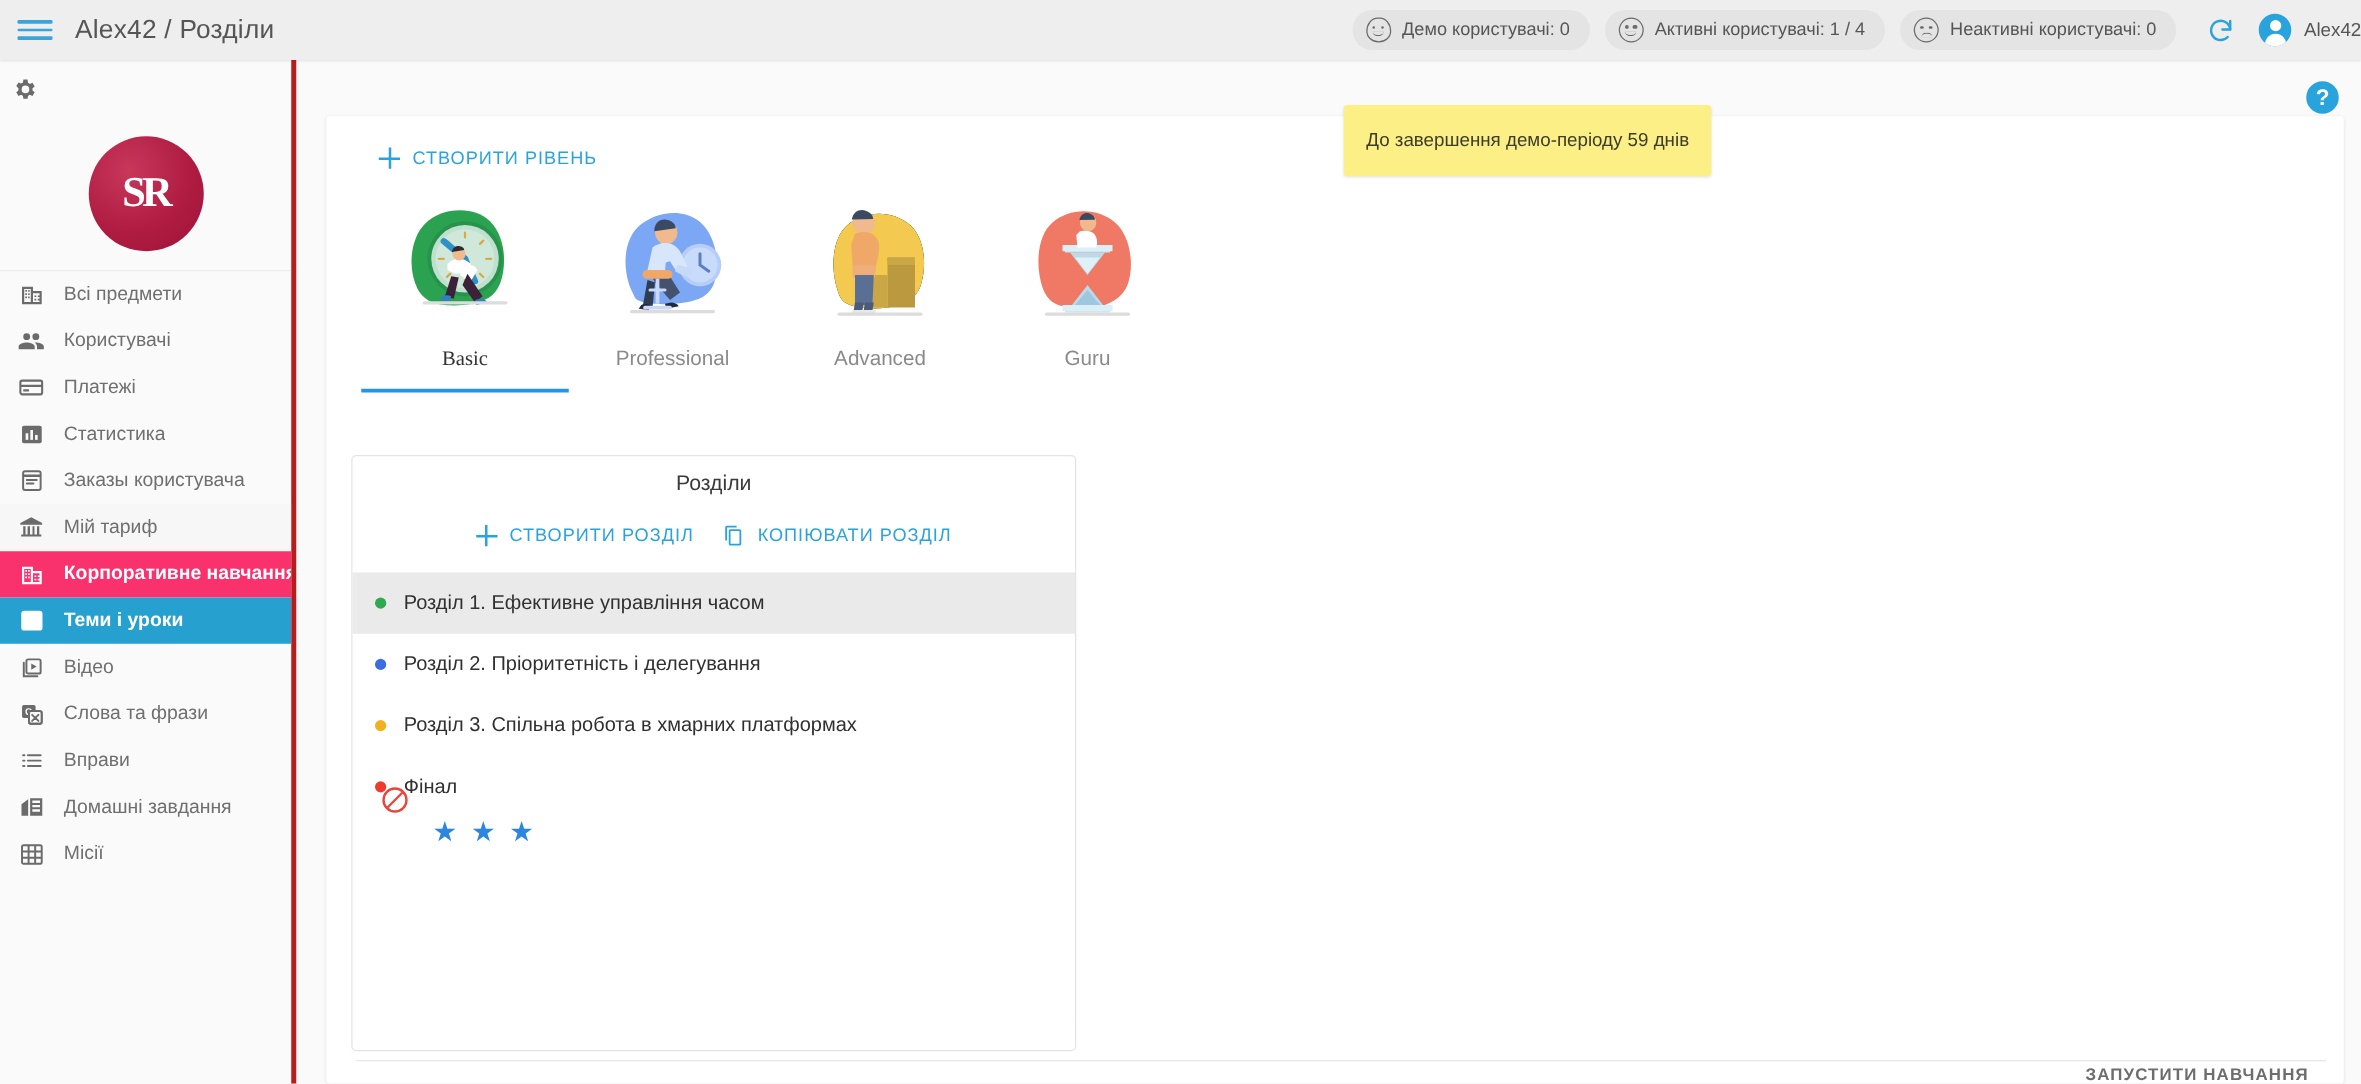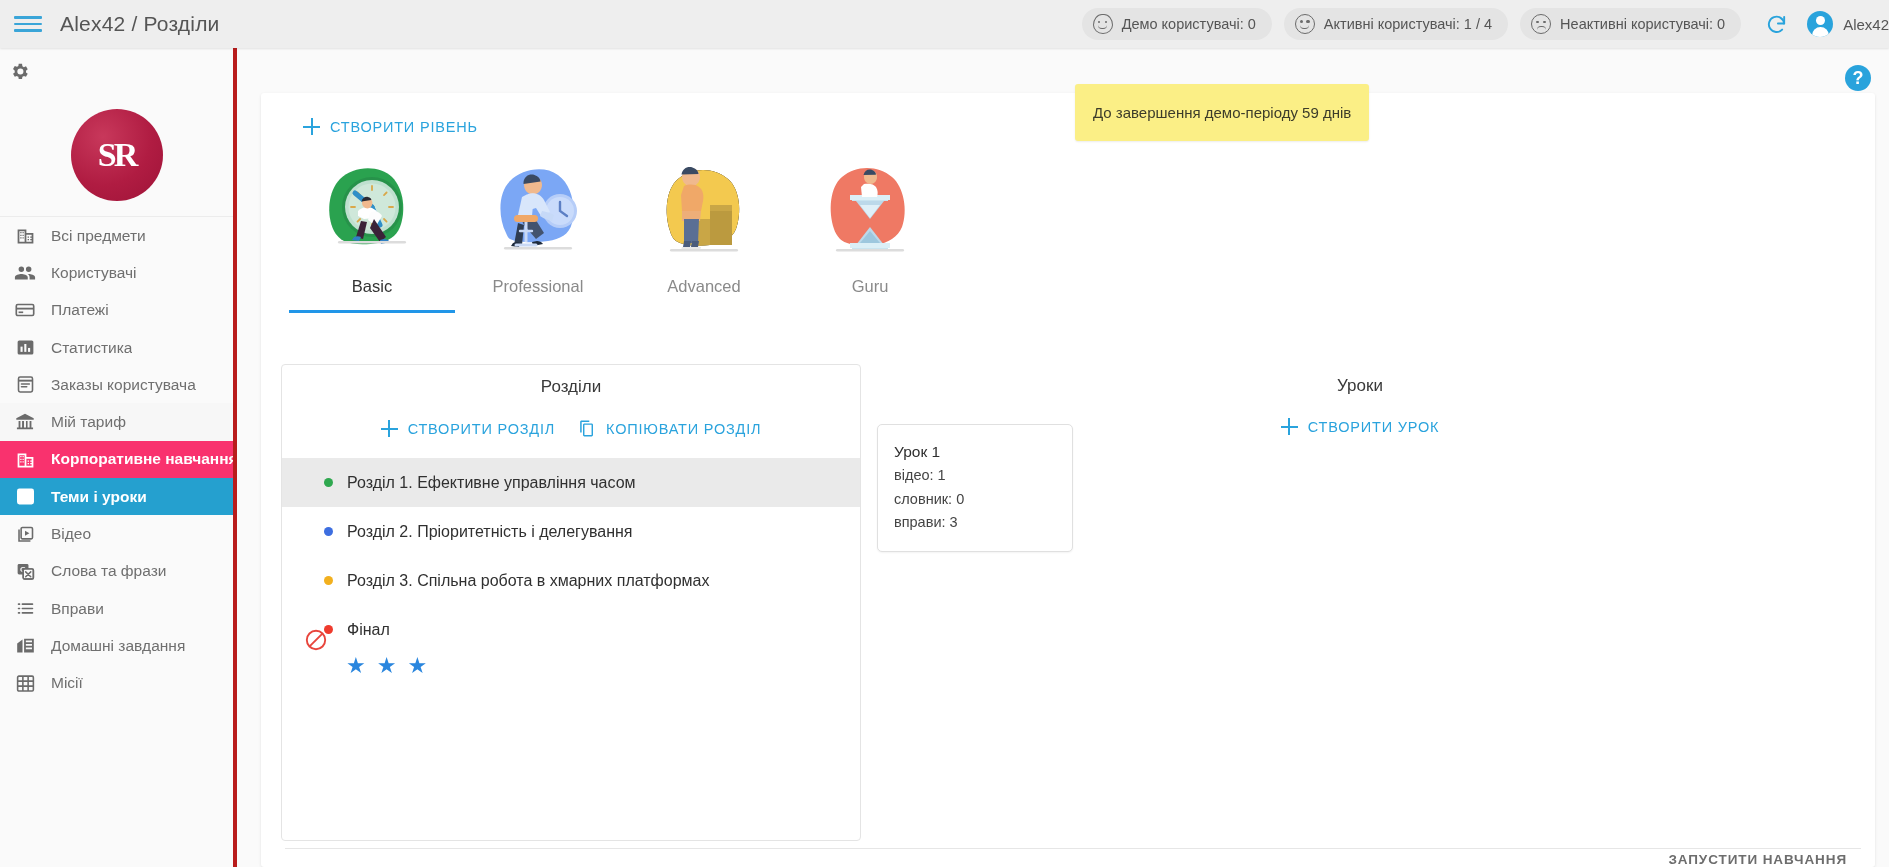--- a/index.html
+++ b/index.html
@@ -173,21 +173,21 @@
   .level-tab {
     width: 166px; display: flex; flex-direction: column;
     align-items: center; cursor: pointer;
   }
   .level-art { width: 112px; height: 108px; position: relative; }
   .level-art svg { display: block; width: 112px; height: 108px; }
   .level-name {
     margin-top: 16px; font-size: 16.5px; color: #8a8a8a;
     padding-bottom: 14px; width: 100%; text-align: center;
   }
-  .level-tab.active .level-name { color: #333; }
+  .level-tab.active .level-name { color: #333; font-family: Liberation Serif, serif; }
   .level-underline { height: 3px; width: 100%; background: transparent; }
   .level-tab.active .level-underline { background: #2196e8; }
 
   
   .panels {
     position: absolute; top: 271px; left: 20px; right: 16px; bottom: 26px;
     display: flex;
   }
   .panel-sections {
     width: 580px; border: 1px solid #e4e4e4; border-radius: 4px;
@@ -199,21 +199,21 @@
     padding-top: 12px;
   }
   .panel-actions {
     display: flex; justify-content: center; align-items: center;
     gap: 22px; padding: 22px 0 20px;
   }
   .copy-ico { width: 19px; height: 19px; flex: 0 0 19px; }
 
   .section-row {
     display: flex; align-items: center; height: 49px;
-    padding-left: 42px; font-size: 16px; color: #303030;
+    padding-left: 18px; font-size: 16px; color: #303030;
     cursor: pointer;
   }
   .section-row.selected { background: #eaeaea; }
   .sec-dot {
     width: 9px; height: 9px; border-radius: 50%;
     margin-right: 14px; flex: 0 0 9px;
   }
   .blocked-ico {
     position: absolute; left: 22px; top: 263px;
     width: 24px; height: 24px; cursor: pointer;
@@ -608,37 +608,20 @@
             </svg>
           </div>
 
           <div class="stars">
             <span class="star">★</span>
             <span class="star">★</span>
             <span class="star">★</span>
           </div>
         </div>
 
-        <div class="panel-lessons">
-          <div class="panel-title">Уроки</div>
-
-          <div class="panel-actions">
-            <div class="link-btn">
-              <span class="plus-ico"></span>
-              <span>СТВОРИТИ УРОК</span>
-            </div>
-          </div>
-
-          <div class="lesson-card">
-            <div class="lt">Урок 1</div>
-            <div>відео: 1</div>
-            <div>словник: 0</div>
-            <div>вправи: 3</div>
-          </div>
-        </div>
       </div>
 
       <div class="bottom-rule"></div>
     </div>
 
     <div class="start-training">ЗАПУСТИТИ НАВЧАННЯ</div>
   </div>
 </div>
 
 </body></html>

